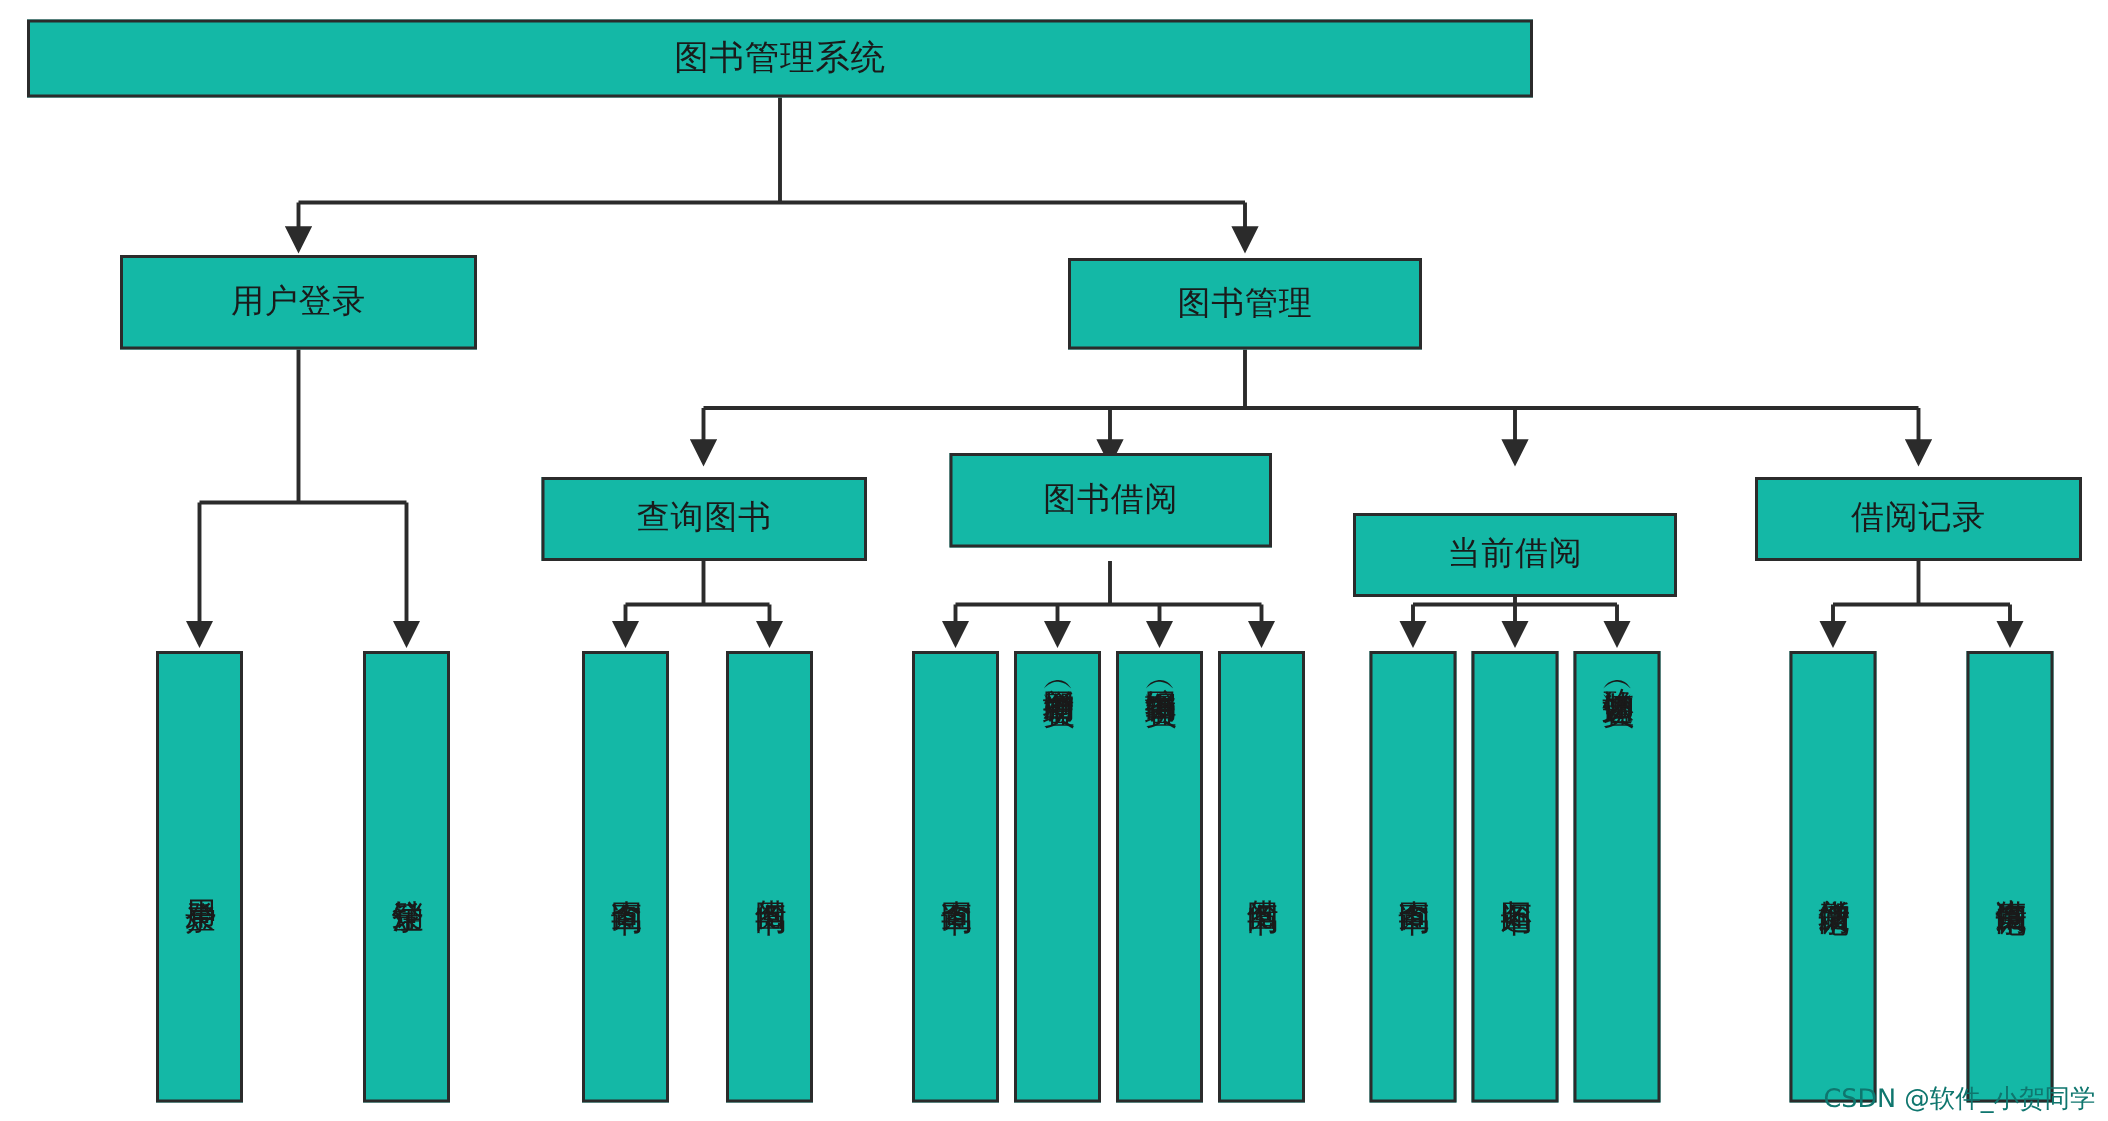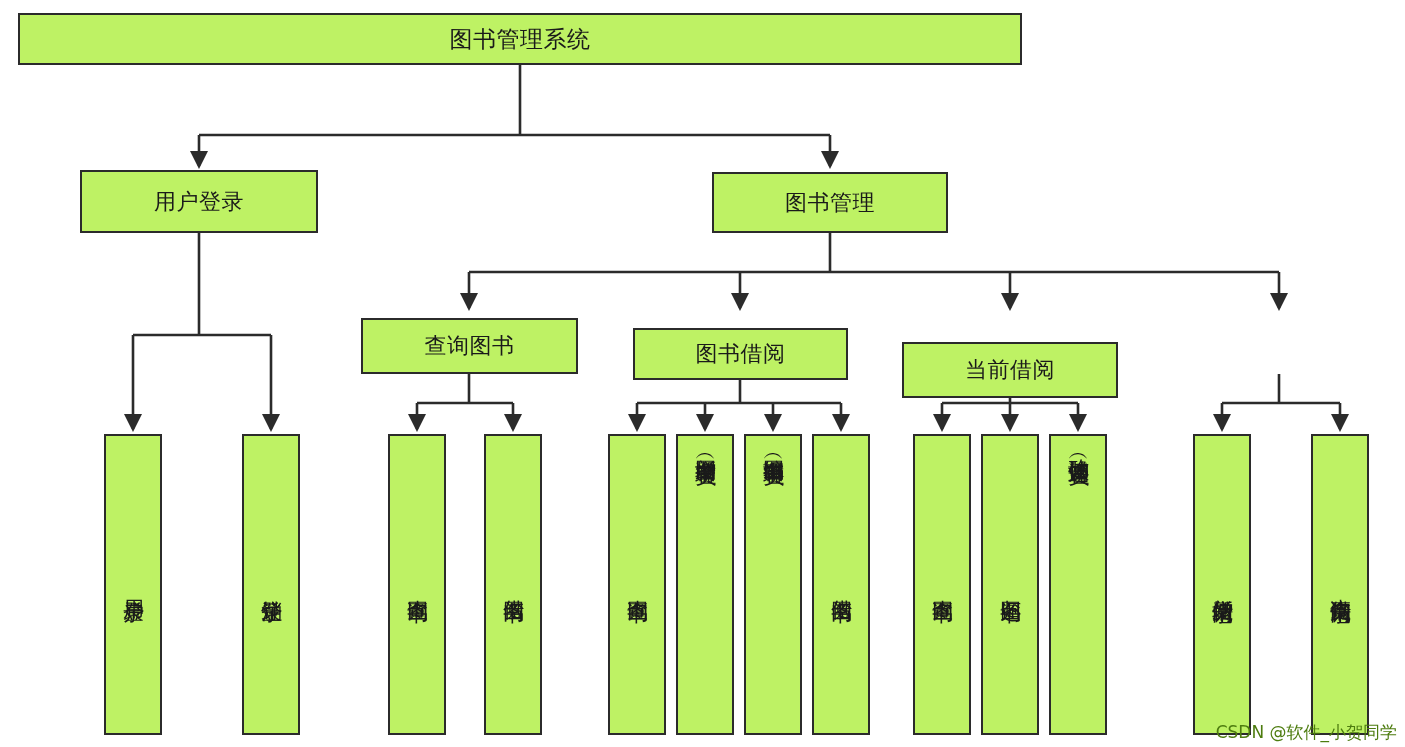--- a/index.html
+++ b/index.html
@@ -22,21 +22,21 @@
     position: absolute;
     left: 0;
     top: 0;
     width: 1405px;
     height: 747px;
     pointer-events: none;
   }
   .node {
     position: absolute;
     box-sizing: border-box;
-    background: #bef264;
+    background: #14b8a6;
     border: 2px solid #2b2b2b;
     display: flex;
     align-items: center;
     justify-content: center;
     color: #1a1a1a;
     z-index: 2;
   }
   .node-label {
     display: block;
     text-align: center;
@@ -64,21 +64,21 @@
   }
   .node.leaf.centered {
     align-items: center;
     padding-top: 0;
   }
   .watermark {
     position: absolute;
     right: 8px;
     bottom: 3px;
     font-size: 17px;
-    color: #4d7c0f;
+    color: #0f766e;
     white-space: nowrap;
     z-index: 5;
     font-family: "DejaVu Sans", "Liberation Sans", sans-serif;
   }
 </style>
 </head>
 <body>
 
 <div id="diagram-root">
 
@@ -141,28 +141,31 @@
   </div>
 
   <div class="node horizontal" style="left:712px; top:172px; width:236px; height:61px;">
     <span class="node-label">图书管理</span>
   </div>
 
   <div class="node horizontal" style="left:361px; top:318px; width:217px; height:56px;">
     <span class="node-label">查询图书</span>
   </div>
 
-  <div class="node horizontal" style="left:633px; top:328px; width:215px; height:52px;">
+  <div class="node horizontal" style="left:633px; top:302px; width:215px; height:63px;">
     <span class="node-label">图书借阅</span>
   </div>
 
   <div class="node horizontal" style="left:902px; top:318px; width:216px; height:56px;margin-top:24px;">
     <span class="node-label">当前借阅</span>
   </div>
 
+  <div class="node horizontal" style="left:1170px; top:318px; width:218px; height:56px;">
+    <span class="node-label">借阅记录</span>
+  </div>
 
   <div class="node leaf centered" style="left:104px; top:434px; width:58px; height:301px;">
     <span class="node-label">用户登录</span>
   </div>
   <div class="node leaf centered" style="left:242px; top:434px; width:58px; height:301px;">
     <span class="node-label">注销登录</span>
   </div>
 
   <div class="node leaf centered" style="left:388px; top:434px; width:58px; height:301px;">
     <span class="node-label">查询图书</span>

